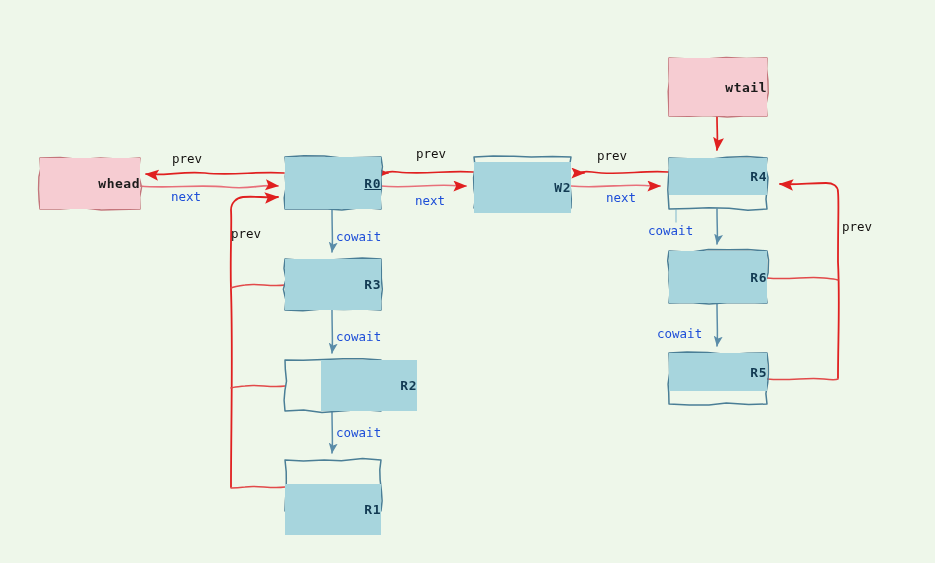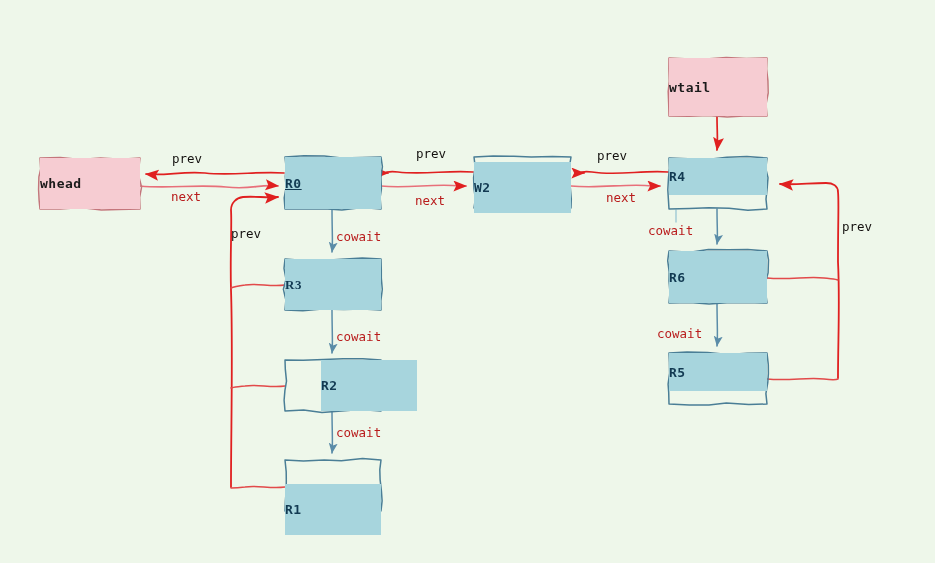--- a/index.html
+++ b/index.html
@@ -18,21 +18,21 @@
   #wires {
     position: absolute;
     left: 0; top: 0;
     width: 935px;
     height: 563px;
   }
   .node {
     position: absolute;
     display: flex;
     align-items: center;
-    justify-content: flex-start;
+    justify-content: flex-end;
     box-sizing: border-box;
     font-size: 13px;
     font-weight: bold;
     letter-spacing: 0.5px;
     color: #12263f;
     z-index: 5;
   }
   .node .node-label { pointer-events: none; }
   .node-blue {
     background: #a7d5dd;
@@ -44,21 +44,21 @@
   }
   .edge-label {
     position: absolute;
     font-family: "DejaVu Sans Mono", "Liberation Mono", monospace;
     font-size: 12.5px;
     font-weight: normal;
     white-space: nowrap;
     z-index: 6;
   }
   .lbl-dark { color: #14110f; }
-  .lbl-red  { color: #b91c1c; text-align: right; }
+  .lbl-red  { color: #1d4ed8; text-align: right; }
 </style>
 </head>
 <body>
 
 <div id="canvas">
 
   <svg id="wires" viewBox="0 0 935 563" xmlns="http://www.w3.org/2000/svg">
     <defs>
       <marker id="ar-red" markerWidth="9" markerHeight="9" refX="7.4" refY="3.2" orient="auto" markerUnits="strokeWidth">
         <path d="M0,0 L8,3.2 L0,6.4 L1.6,3.2 z" fill="#e02020"></path>
@@ -132,21 +132,21 @@
   </div>
 
   <div class="node node-blue" style="left:474px;top:162px;width:97px;height:51px;">
     <span class="node-label">W2</span>
   </div>
 
   <div class="node node-blue" style="left:669px;top:158px;width:98px;height:37px;">
     <span class="node-label">R4</span>
   </div>
 
-  <div class="node node-blue" style="left:285px;top:259px;width:96px;height:51px;font-family:Liberation Serif, serif;">
+  <div class="node node-blue" style="left:285px;top:259px;width:96px;height:51px;">
     <span class="node-label">R3</span>
   </div>
 
   <div class="node node-blue" style="left:285px;top:360px;width:96px;height:51px;margin-left:36px;">
     <span class="node-label">R2</span>
   </div>
 
   <div class="node node-blue" style="left:285px;top:484px;width:96px;height:51px;">
     <span class="node-label">R1</span>
   </div>

